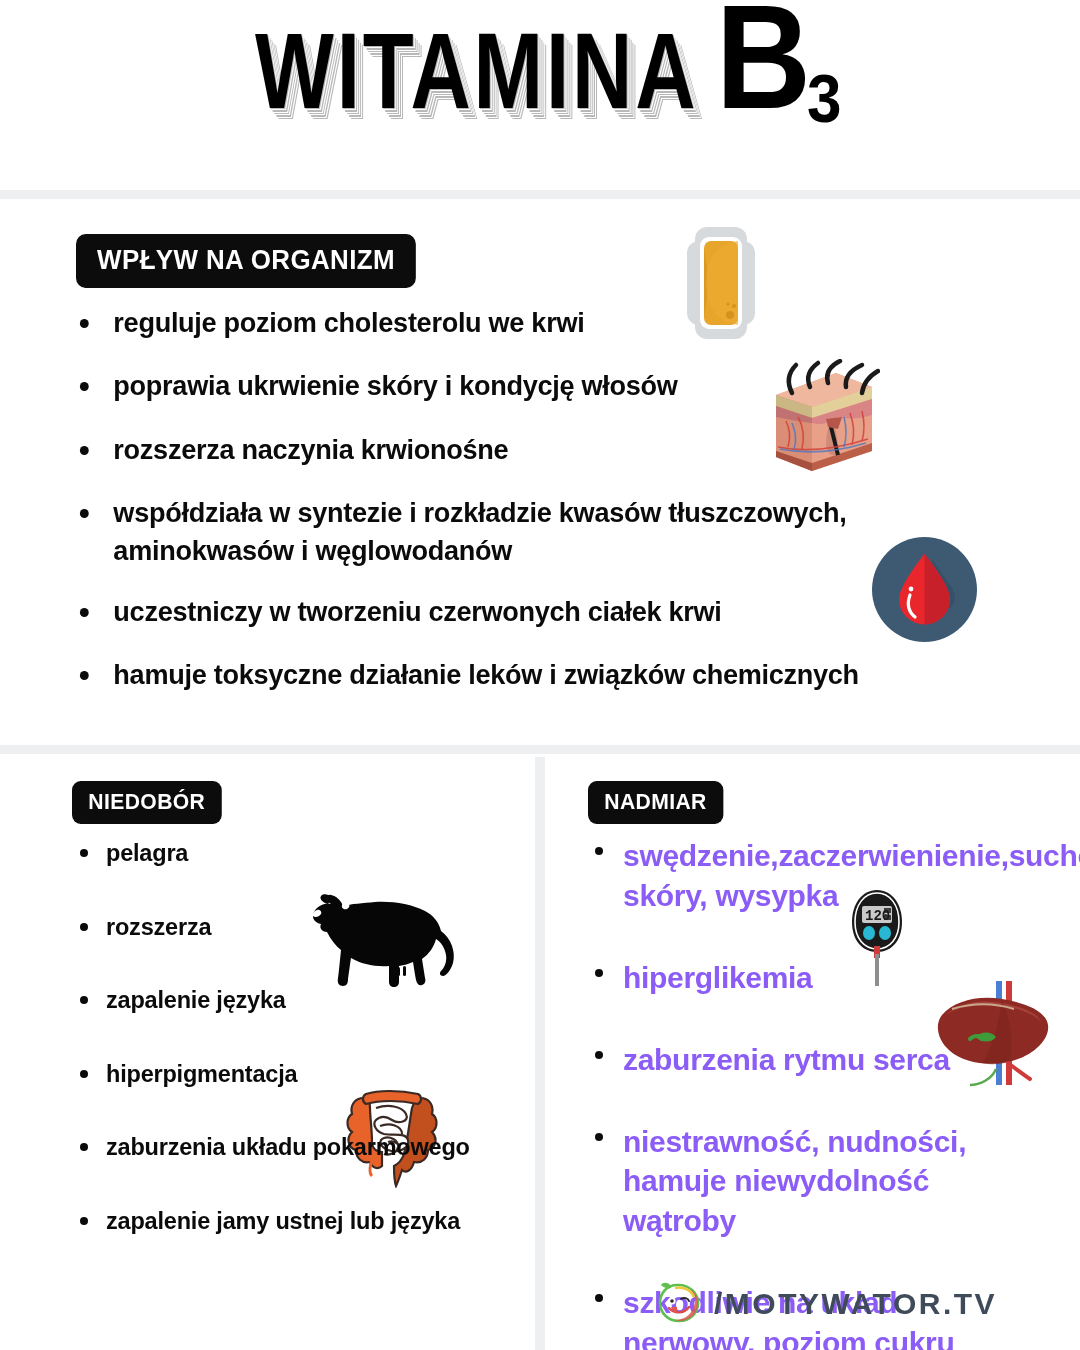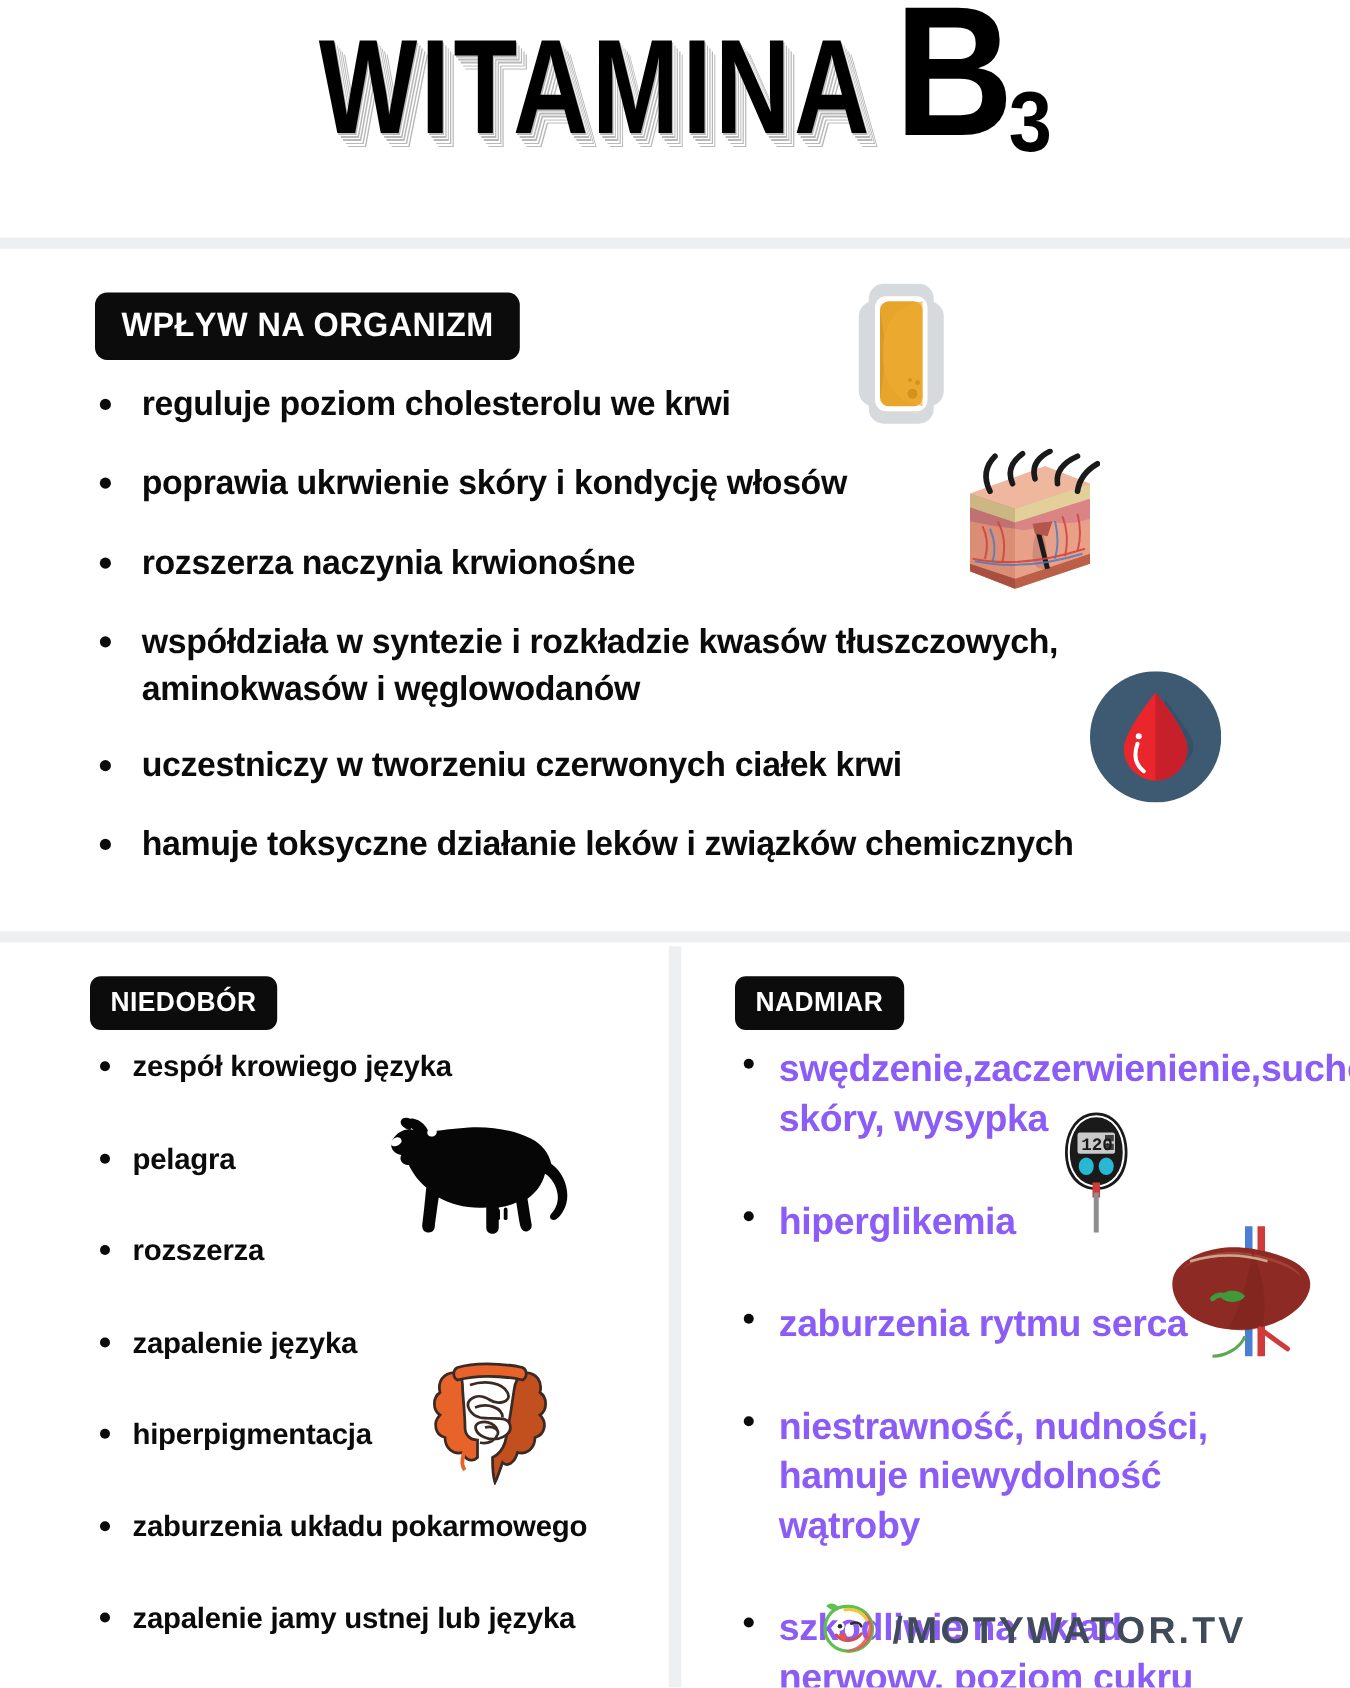--- a/index.html
+++ b/index.html
@@ -381,21 +381,20 @@
             C54,60 62,64 62,70 C62,76 54,80 48,78"></path>
           <path d="M44,50 C54,46 66,50 66,58"></path>
           <path d="M52,66 C58,64 64,68 62,72"></path>
         </g>
         <path fill="none" stroke="#e8632a" stroke-width="3" d="M38,78 C34,88 32,96 36,100"></path>
       </g>
     </svg>
   </div>
 
   <ul class="def-list">
-    <li>zespół krowiego języka</li>
     <li>pelagra</li>
     <li>rozszerza</li>
     <li>zapalenie języka</li>
     <li>hiperpigmentacja</li>
     <li>zaburzenia układu pokarmowego</li>
     <li>zapalenie jamy ustnej lub języka</li>
   </ul>
 </div>
 
 <div class="section-exc">

